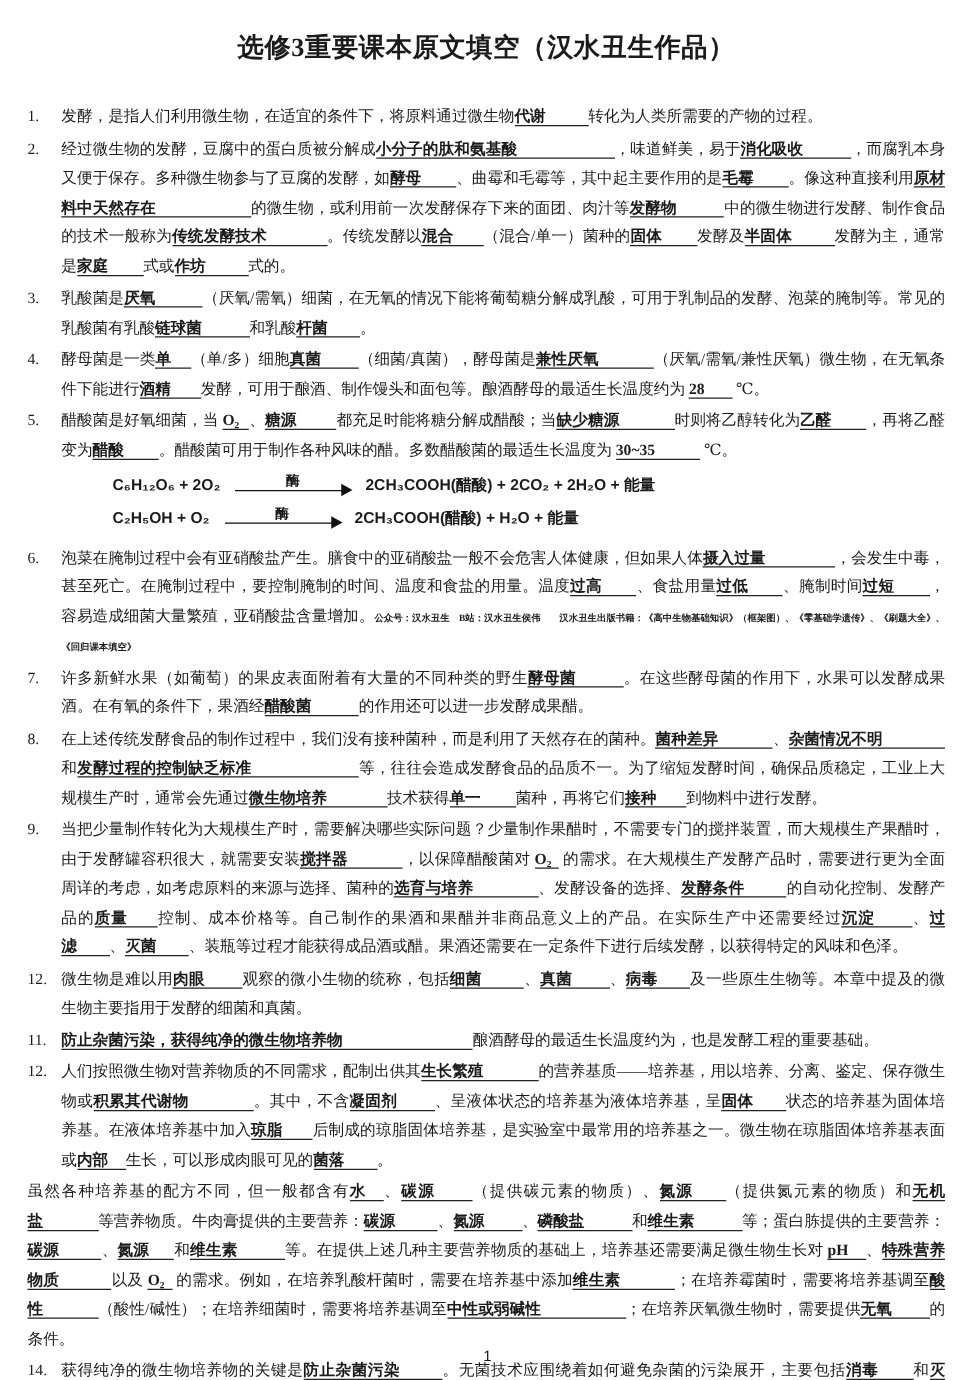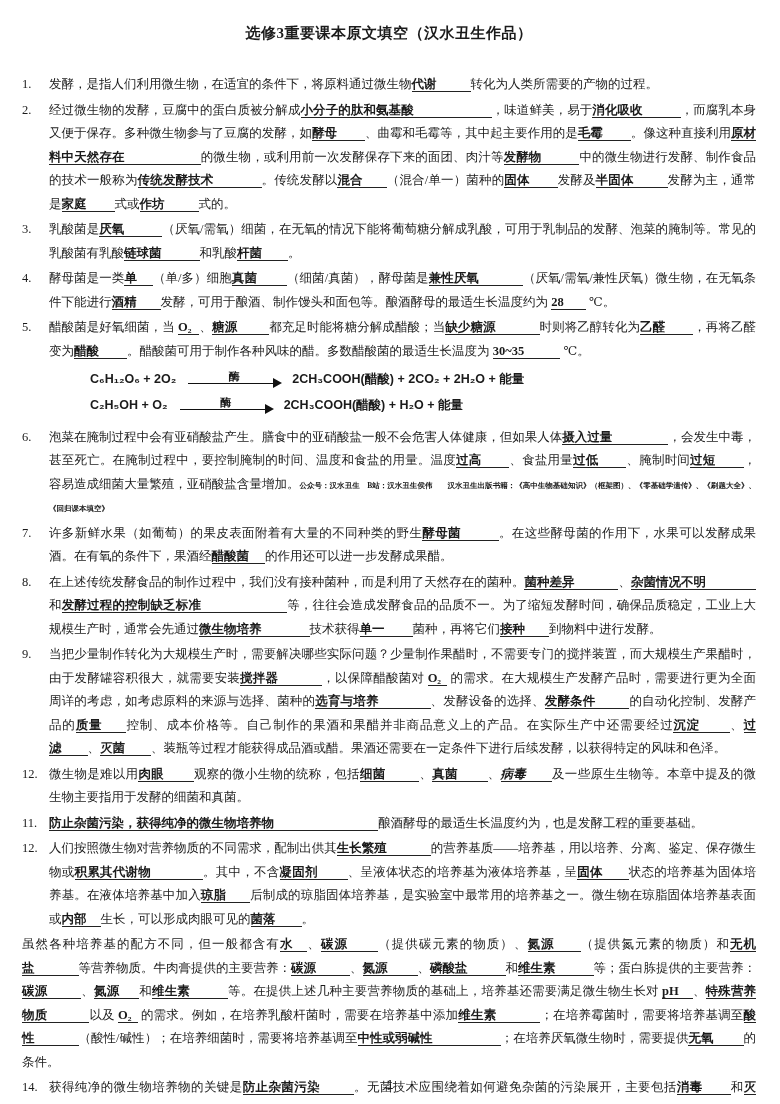--- a/index.html
+++ b/index.html
@@ -14,21 +14,21 @@
     box-sizing: border-box;
     padding: 18px 24px 0 22px;
     background: #ffffff;
     font-family: "Liberation Serif", "DejaVu Serif", serif;
     color: #1b1b1b;
     overflow: hidden;
   }
   .doc-title {
     margin: 6px 0 30px 0;
     text-align: center;
-    font-size: 15px;
+    font-size: 21px;
     font-weight: bold;
     letter-spacing: 0.5px;
   }
   ol.qlist {
     list-style: none;
     margin: 0;
     padding: 0;
     font-size: 12.5px;
     line-height: 1.88;
   }
@@ -150,33 +150,33 @@
               <span>2CH₃COOH(醋酸) + H₂O + 能量</span>
             </div>
           </div></div>
       </li>
       <li>
         <span class="num">6.</span>
         <div class="content"><span>泡菜在腌制过程中会有亚硝酸盐产生。膳食中的亚硝酸盐一般不会危害人体健康，但如果人体</span><span class="blank" style="padding-right: 56px;">摄入过量</span><span>，会发生中毒，甚至死亡。在腌制过程中，要控制腌制的时间、温度和食盐的用量。温度</span><span class="blank" style="padding-right: 28px;">过高</span><span>、食盐用量</span><span class="blank" style="padding-right: 28px;">过低</span><span>、腌制时间</span><span class="blank" style="padding-right: 28px;">过短</span><span>，容易造成细菌大量繁殖，亚硝酸盐含量增加。</span><span class="small-note">公众号：汉水丑生　B站：汉水丑生侯伟　　汉水丑生出版书籍：《高中生物基础知识》（框架图）、《零基础学遗传》、《刷题大全》、《回归课本填空》</span></div>
       </li>
       <li>
         <span class="num">7.</span>
-        <div class="content"><span>许多新鲜水果（如葡萄）的果皮表面附着有大量的不同种类的野生</span><span class="blank" style="padding-right: 38px;">酵母菌</span><span>。在这些酵母菌的作用下，水果可以发酵成果酒。在有氧的条件下，果酒经</span><span class="blank" style="padding-right: 16px;">醋酸菌</span><span>的作用还可以进一步发酵成果醋。</span></div>
+        <div class="content"><span>许多新鲜水果（如葡萄）的果皮表面附着有大量的不同种类的野生</span><span class="blank" style="padding-right: 38px;">酵母菌</span><span>。在这些酵母菌的作用下，水果可以发酵成果酒。在有氧的条件下，果酒经</span><span class="blank" style="padding-right: 38px;">醋酸菌</span><span>的作用还可以进一步发酵成果醋。</span></div>
       </li>
       <li>
         <span class="num">8.</span>
         <div class="content"><span>在上述传统发酵食品的制作过程中，我们没有接种菌种，而是利用了天然存在的菌种。</span><span class="blank" style="padding-right: 44px;">菌种差异</span><span>、</span><span class="blank" style="padding-right: 50px;">杂菌情况不明</span><span>和</span><span class="blank" style="padding-right: 86px;">发酵过程的控制缺乏标准</span><span>等，往往会造成发酵食品的品质不一。为了缩短发酵时间，确保品质稳定，工业上大规模生产时，通常会先通过</span><span class="blank" style="padding-right: 48px;">微生物培养</span><span>技术获得</span><span class="blank" style="padding-right: 28px;">单一</span><span>菌种，再将它们</span><span class="blank" style="padding-right: 24px;">接种</span><span>到物料中进行发酵。</span></div>
       </li>
       <li>
         <span class="num">9.</span>
         <div class="content"><span>当把少量制作转化为大规模生产时，需要解决哪些实际问题？少量制作果醋时，不需要专门的搅拌装置，而大规模生产果醋时，由于发酵罐容积很大，就需要安装</span><span class="blank" style="padding-right: 44px;">搅拌器</span><span>，以保障醋酸菌对 </span><span class="blank" style="padding-right: 6px;">O₂</span><span> 的需求。在大规模生产发酵产品时，需要进行更为全面周详的考虑，如考虑原料的来源与选择、菌种的</span><span class="blank" style="padding-right: 52px;">选育与培养</span><span>、发酵设备的选择、</span><span class="blank" style="padding-right: 34px;">发酵条件</span><span>的自动化控制、发酵产品的</span><span class="blank" style="padding-right: 24px;">质量</span><span>控制、成本价格等。自己制作的果酒和果醋并非商品意义上的产品。在实际生产中还需要经过</span><span class="blank" style="padding-right: 30px;">沉淀</span><span>、</span><span class="blank" style="padding-right: 26px;">过滤</span><span>、</span><span class="blank" style="padding-right: 26px;">灭菌</span><span>、装瓶等过程才能获得成品酒或醋。果酒还需要在一定条件下进行后续发酵，以获得特定的风味和色泽。</span></div>
       </li>
       <li>
         <span class="num">12.</span>
-        <div class="content"><span>微生物是难以用</span><span class="blank" style="padding-right: 30px;">肉眼</span><span>观察的微小生物的统称，包括</span><span class="blank" style="padding-right: 34px; margin-top: 8px;">细菌</span><span>、</span><span class="blank" style="padding-right: 30px;">真菌</span><span>、</span><span class="blank" style="padding-right: 26px; font-style: italic;">病毒</span><span>及一些原生生物等。本章中提及的微生物主要指用于发酵的细菌和真菌。</span></div>
+        <div class="content"><span>微生物是难以用</span><span class="blank" style="padding-right: 30px;">肉眼</span><span>观察的微小生物的统称，包括</span><span class="blank" style="padding-right: 34px; margin-top: 8px;">细菌</span><span>、</span><span class="blank" style="padding-right: 30px;">真菌</span><span>、</span><span class="blank" style="padding-right: 26px;">病毒</span><span>及一些原生生物等。本章中提及的微生物主要指用于发酵的细菌和真菌。</span></div>
       </li>
       <li>
         <span class="num">11.</span>
         <div class="content"><span class="blank" style="padding-right: 104px;">防止杂菌污染，获得纯净的微生物培养物</span><span>酿酒酵母的最适生长温度约为，也是发酵工程的重要基础。</span></div>
       </li>
       <li>
         <span class="num">12.</span>
         <div class="content"><span>人们按照微生物对营养物质的不同需求，配制出供其</span><span class="blank" style="padding-right: 44px;">生长繁殖</span><span>的营养基质——培养基，用以培养、分离、鉴定、保存微生物或</span><span class="blank" style="padding-right: 52px;">积累其代谢物</span><span>。其中，不含</span><span class="blank" style="padding-right: 30px;">凝固剂</span><span>、呈液体状态的培养基为液体培养基，呈</span><span class="blank" style="padding-right: 26px;">固体</span><span>状态的培养基为固体培养基。在液体培养基中加入</span><span class="blank" style="padding-right: 24px;">琼脂</span><span>后制成的琼脂固体培养基，是实验室中最常用的培养基之一。微生物在琼脂固体培养基表面或</span><span class="blank" style="padding-right: 14px;">内部</span><span>生长，可以形成肉眼可见的</span><span class="blank" style="padding-right: 26px;">菌落</span><span>。</span></div>
       </li>
       <li>

